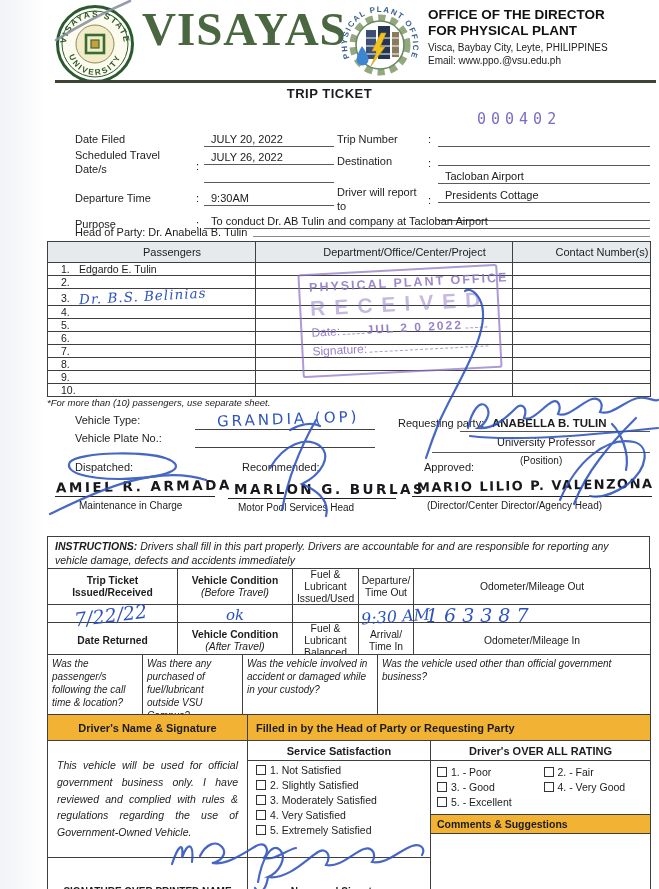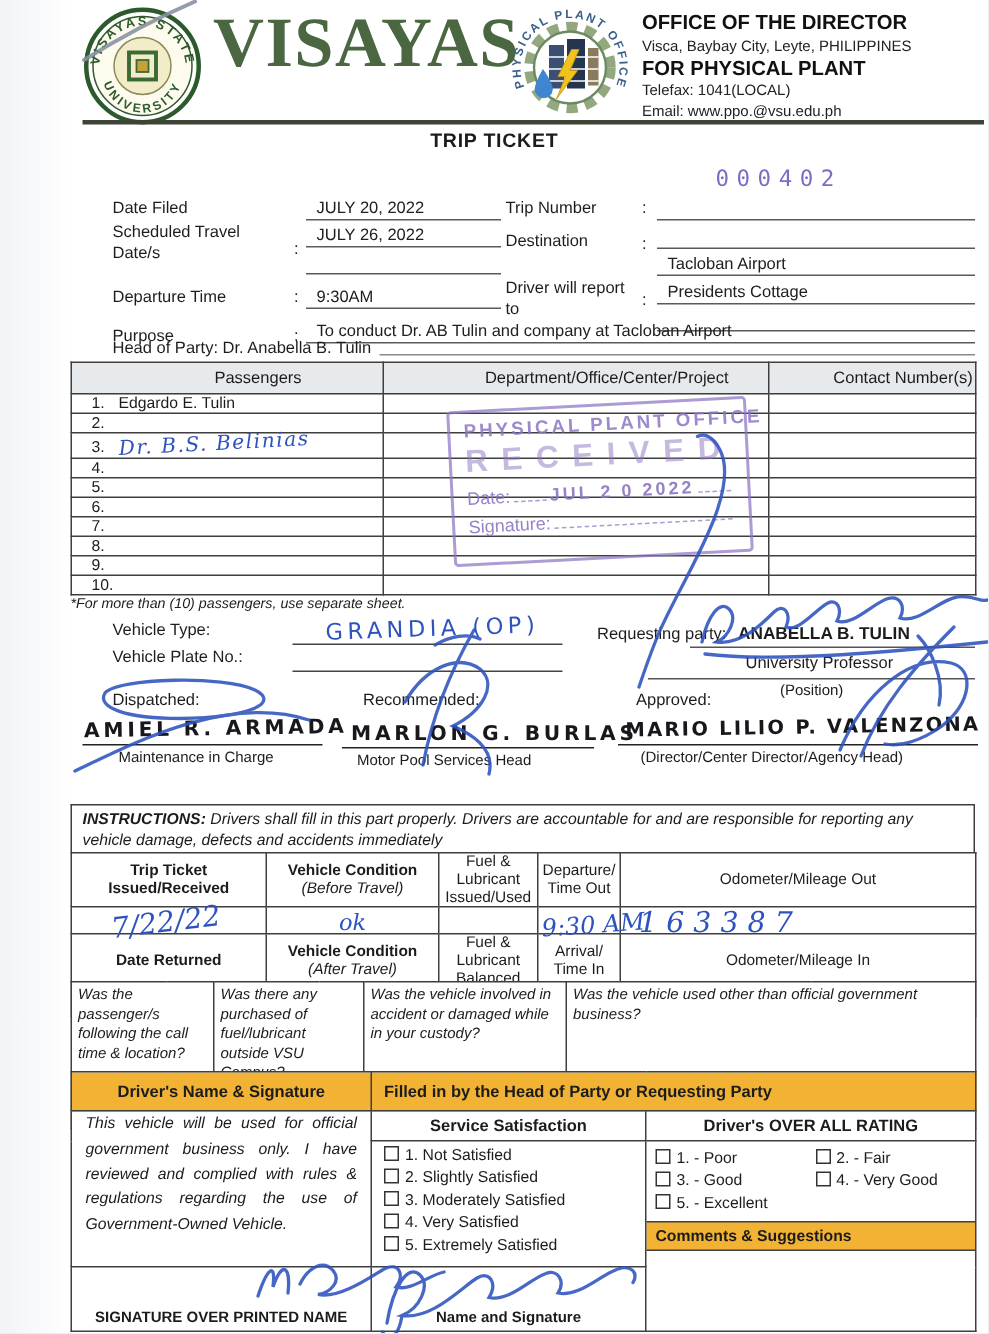--- a/index.html
+++ b/index.html
@@ -41,21 +41,21 @@
   .qtable { width:603px; background:#fff; }
   .qtable td { vertical-align:top; }
   .qtable .qrow td { height:34px; font-style:italic; font-size:10px; padding:2px 4px; line-height:1.3; }
   .qtable .crow td { height:22px; font-size:10.5px; padding:3px 0 0 5px; vertical-align:middle; }
   .cb { display:inline-block; width:10px; height:10px; border:1.2px solid #333; margin-right:4px;
         vertical-align:-1px; background:#fff; }
   
   .btable { width:603px; background:#fff; }
   .amber { background:#F2B234; }
   .btable .hd { font-size:11px; font-weight:bold; }
-  .bt-declare { font-size:10.5px; font-style:italic; line-height:1.6; padding:0 9px; text-align:justify; vertical-align:top; }
+  .bt-declare { font-size:10.5px; font-style:italic; line-height:1.6; padding:16px 9px; text-align:justify; vertical-align:top; }
   .bt-subhd { text-align:center; font-weight:bold; font-size:11px; height:20px; vertical-align:middle; }
   .cb-item { font-size:10.5px; margin:3px 0 0 8px; white-space:nowrap; }
   .rate-grid { display:grid; grid-template-columns:1fr 1fr; padding:2px 0 0 6px; }
   .cap { font-weight:bold; font-size:10px; text-align:center; }
   
   .stamp { position:absolute; left:300px; top:269px; width:200px; height:104px;
            border:2.5px solid rgba(140,117,195,.72); border-radius:3px; color:#8C75C3;
            transform:rotate(-3deg); padding:5px 9px 0; background:rgba(255,255,255,0); }
   .stamp .s1 { font-size:12.5px; font-weight:bold; letter-spacing:2px; opacity:.85; white-space:nowrap; }
   .stamp .s2 { font-size:21px; font-weight:bold; letter-spacing:9px; opacity:.5; margin-top:2px; white-space:nowrap; }
@@ -103,23 +103,22 @@
     <line x1="30" y1="50" x2="63" y2="50" stroke="#fff" stroke-width="1"></line>
     <polygon points="45,29 36,47 41,47 35,62 49,43 44,43 50,29" fill="#f2c21d" stroke="#c79a10" stroke-width="0.6"></polygon>
     <path d="M26 42 C26 42 20.5 51 20.5 55.5 a6 6 0 0 0 12 0 C32.5 51 26 42 26 42 Z" fill="#3e86d1"></path>
     <text font-size="8" font-weight="bold" fill="#3a5f8a" letter-spacing="1.4" font-family="Liberation Sans, sans-serif">
       <textPath href="#ringP" startOffset="50%" text-anchor="middle">PHYSICAL PLANT OFFICE</textPath>
     </text>
   </svg>
 
   <div class="abs" style="left:428px; top:7px; width:228px;">
     <div style="font-size:13.5px; font-weight:bold; color:#111; line-height:1.18;">OFFICE OF THE DIRECTOR</div>
+    <div style="font-size:13.5px; font-weight:bold; color:#111; line-height:1.18;">FOR PHYSICAL PLANT</div>
     <div style="font-size:10px; color:#222; margin-top:2px; line-height:1.35;">Visca, Baybay City, Leyte, PHILIPPINES</div>
-    <div style="font-size:13.5px; font-weight:bold; color:#111; line-height:1.18;">FOR PHYSICAL PLANT</div>
-    <div style="font-size:10px; color:#222; line-height:1.35;">Telefax: 1041(LOCAL)</div>
     <div style="font-size:10px; color:#222; line-height:1.35;">Email: www.ppo.@vsu.edu.ph</div>
   </div>
 
   <div class="abs" style="left:55px; top:80px; width:601px; height:2.5px; background:#3c4435;"></div>
   <div class="abs" style="left:0; top:86px; width:659px; text-align:center; font-size:13px; font-weight:bold; letter-spacing:.5px;">TRIP TICKET</div>
 
   <div class="abs" style="left:477px; top:110px; font-family:'DejaVu Sans Mono',monospace; font-size:15px; letter-spacing:5px; color:#7d6bc8;">000402</div>
 
   <div class="abs lab" style="left:75px; top:133px;">Date Filed</div>
   <div class="fline" style="left:204px; top:130px; width:130px; height:17px;">

